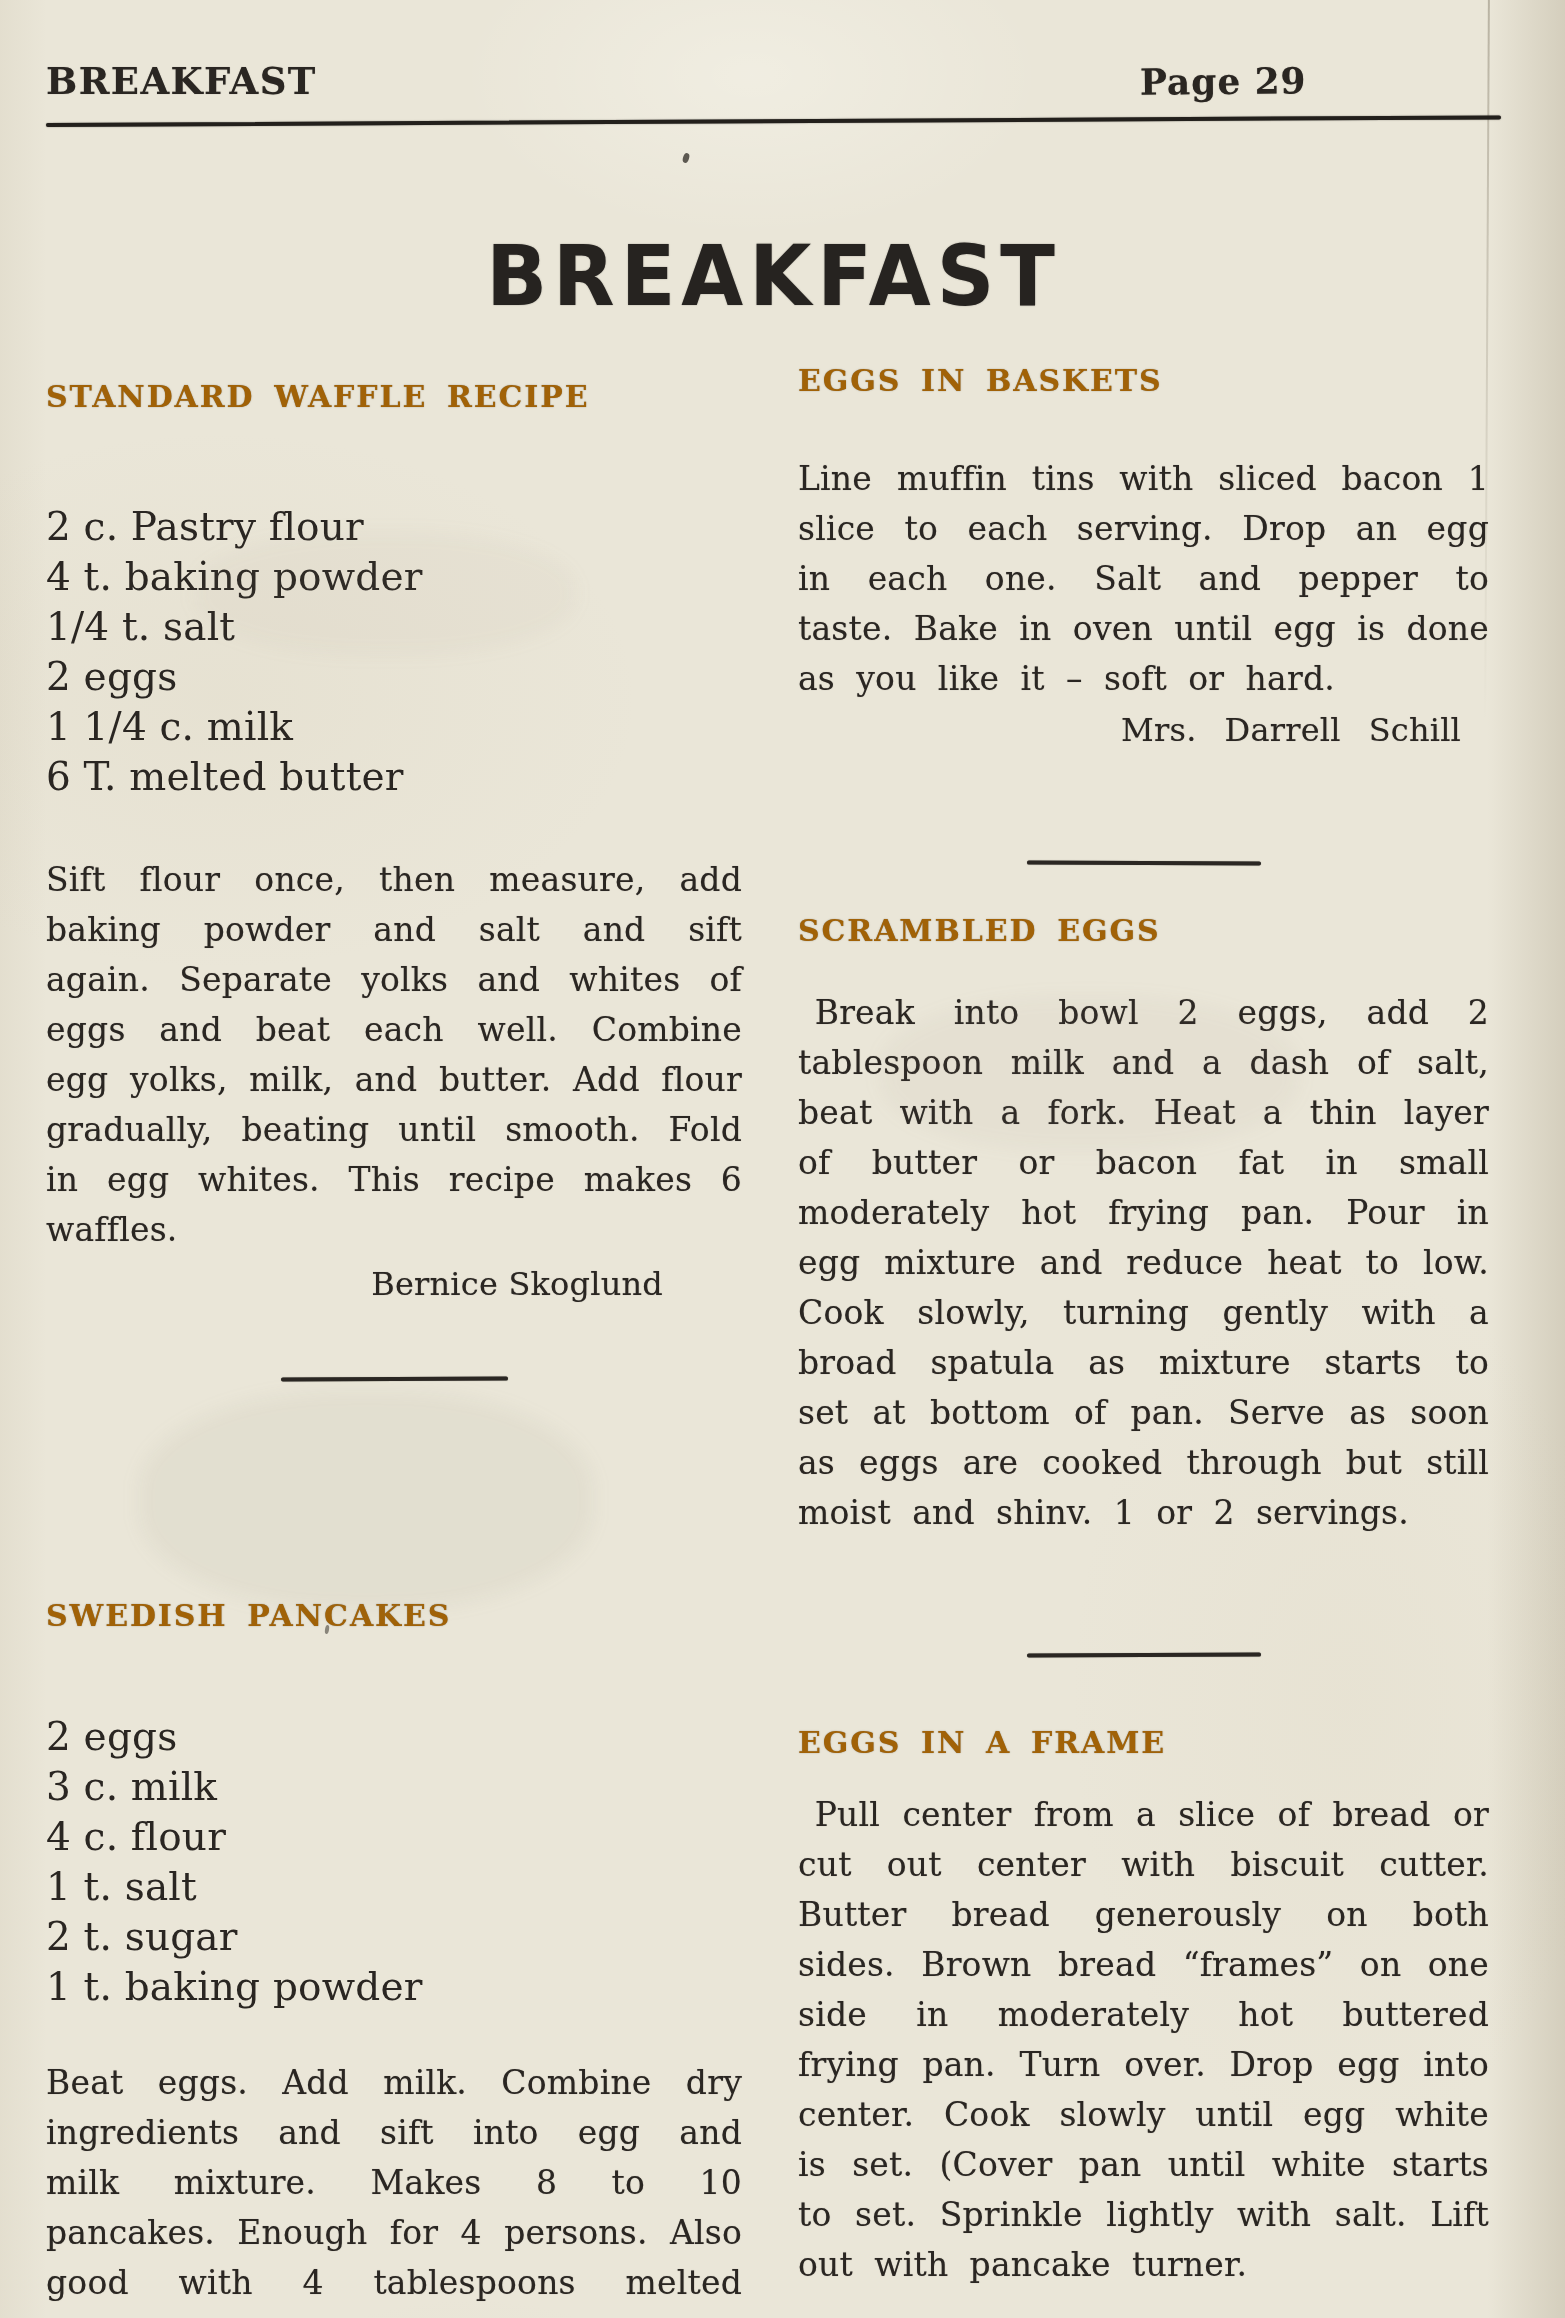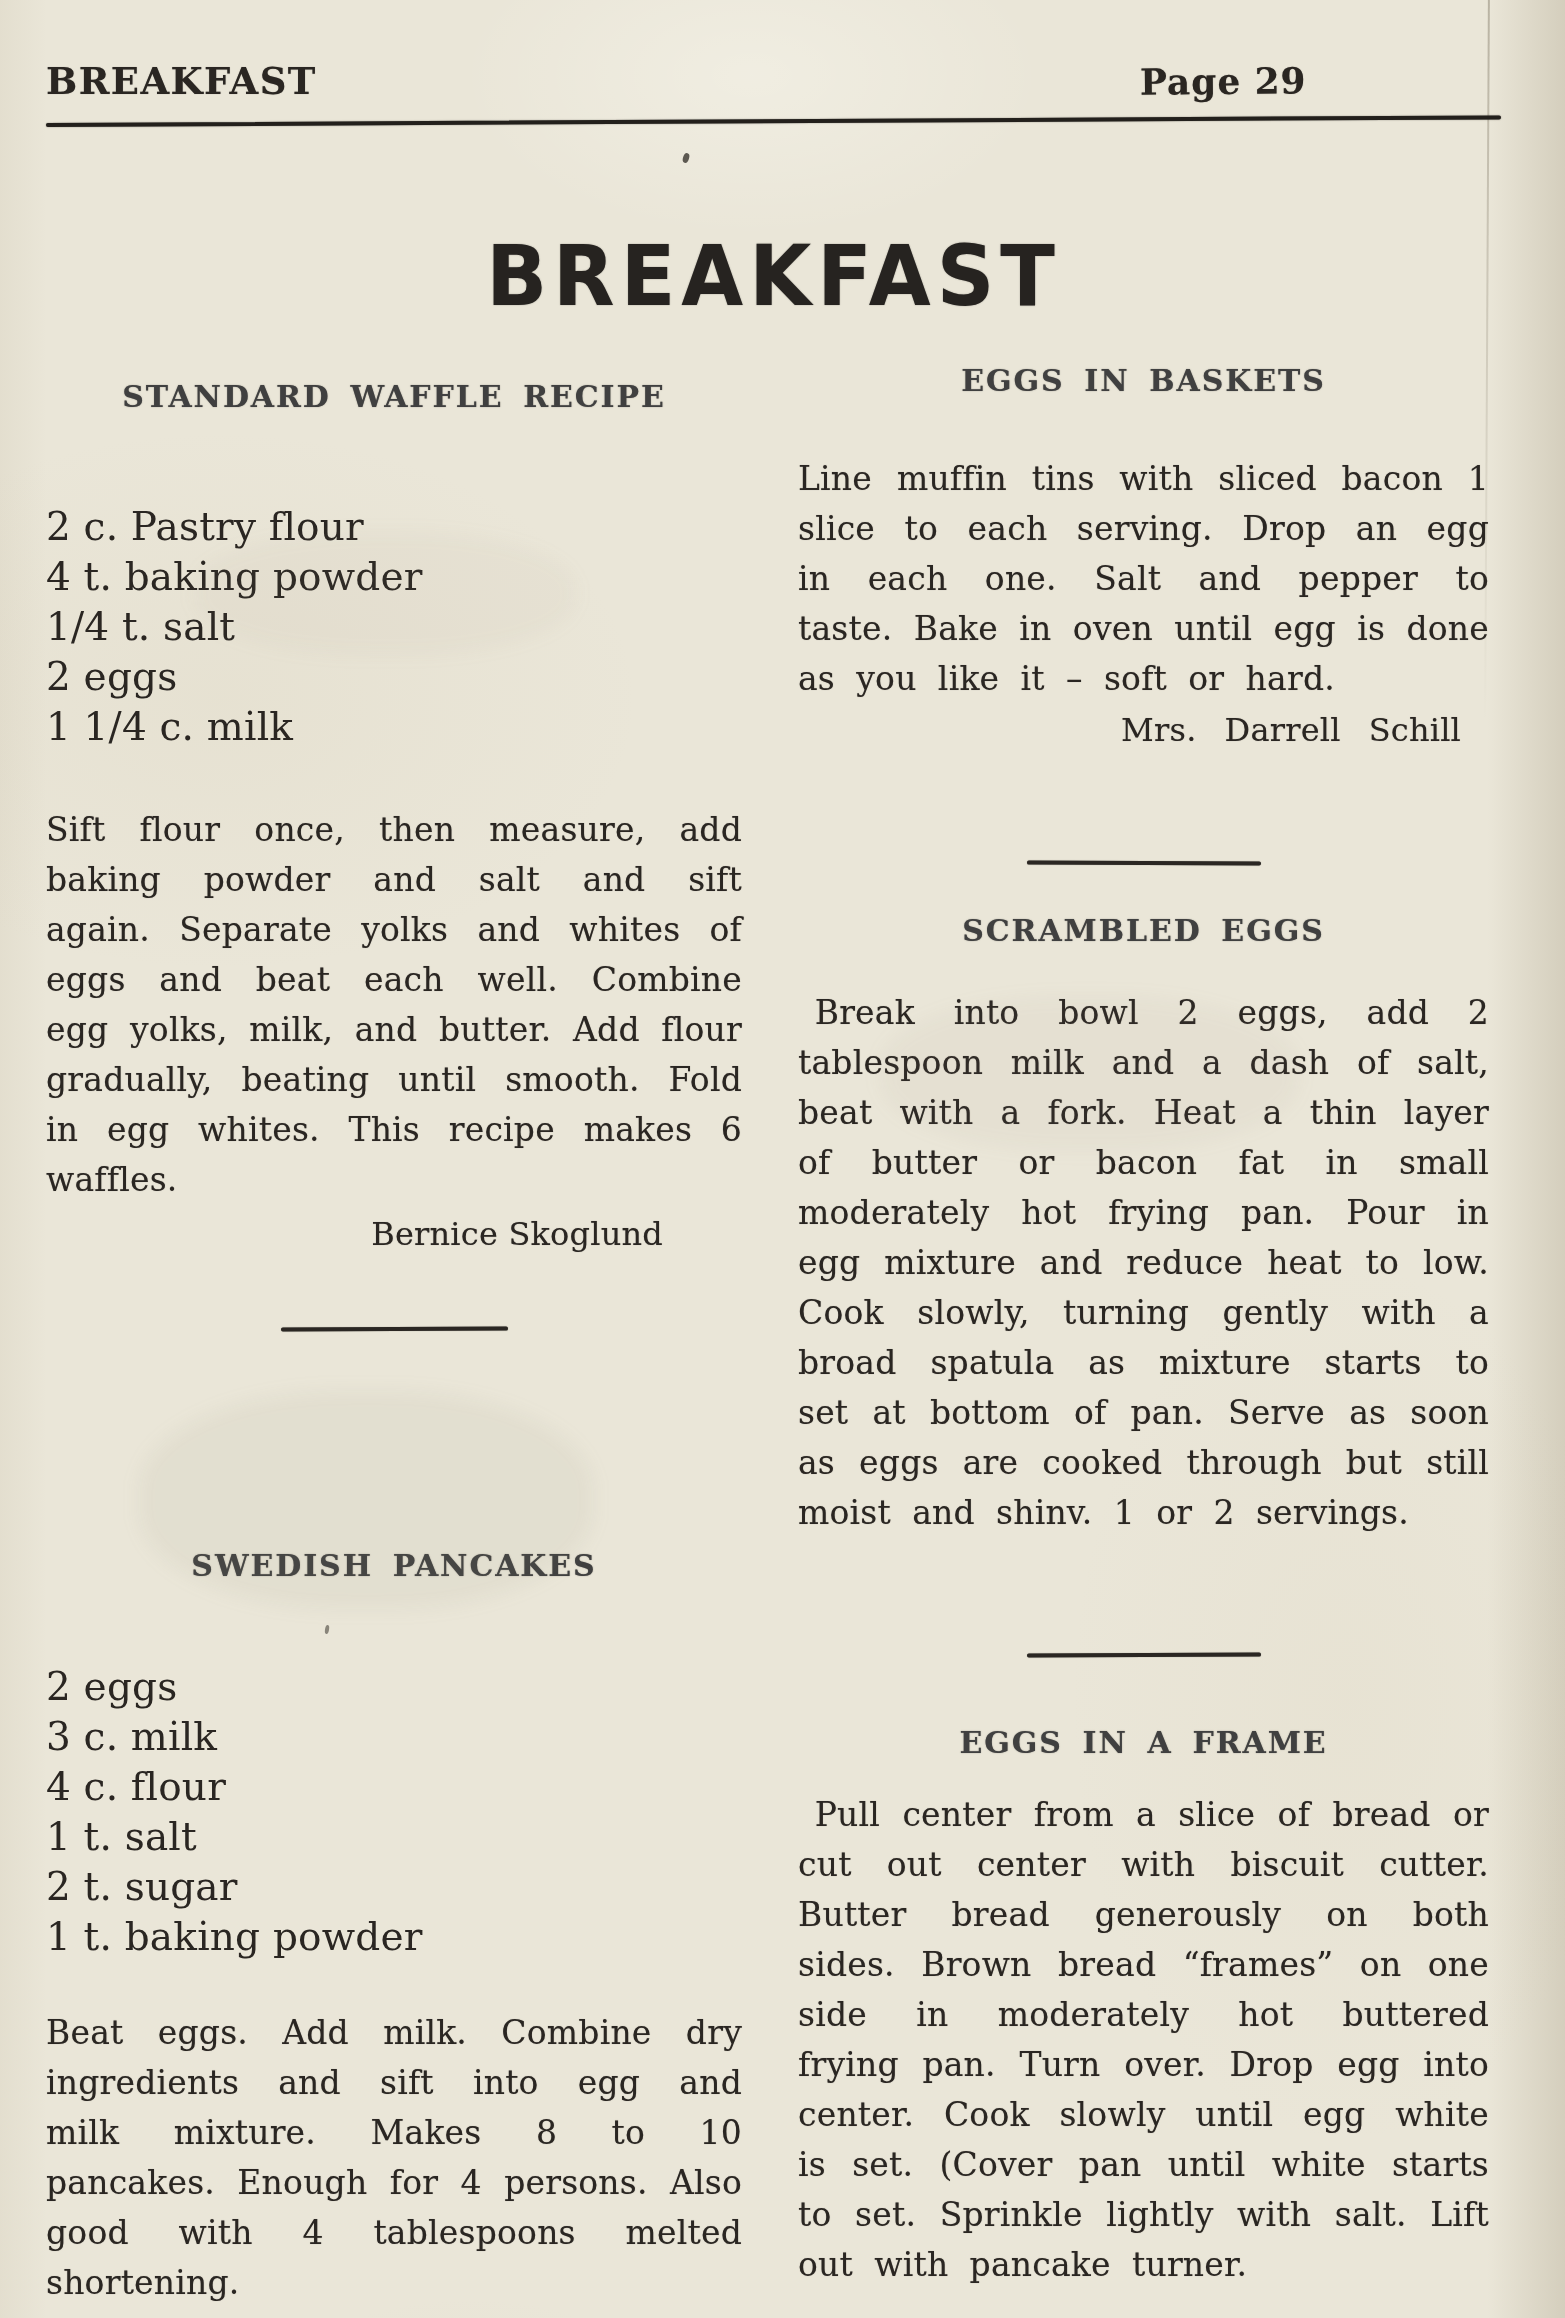--- a/index.html
+++ b/index.html
@@ -44,22 +44,22 @@
     color:#262320; text-shadow:0 0 1.4px rgba(38,35,32,0.45);
     transform:scaleY(1.04);
   }
 
   
   .columns { display:flex; gap:56px; margin-top:44px; }
   .col-left  { width:696px; flex:none; }
   .col-right { width:691px; flex:none; }
 
   h2.recipe-heading {
-    font-size:30px; font-weight:bold; text-align:center;
-    letter-spacing:1.9px; word-spacing:7.4px; color:#404040;
+    font-size:30px; font-weight:bold; 
+    letter-spacing:1.9px; word-spacing:7.4px; color:#a16207;
     text-shadow:0 0 1.2px rgba(36,33,29,0.5);
   }
   .ingredients { list-style:none; font-size:39px; line-height:50px; letter-spacing:0.2px; }
   .ingredients li { white-space:nowrap; }
   .para {
     font-size:33px; line-height:50px; text-align:justify;
     word-spacing:0.32em; letter-spacing:0.2px;
     text-shadow:0 0 0.9px rgba(42,38,34,0.38);
   }
   .para.indent { text-indent:16.7px; }
@@ -132,20 +132,21 @@
     <div class="col-left">
 
       <h2 class="recipe-heading waffle-heading">STANDARD WAFFLE RECIPE</h2>
 
       <ul class="ingredients waffle-ingredients">
         <li>2 c. Pastry flour</li>
         <li>4 t. baking powder</li>
         <li>1/4 t. salt</li>
         <li>2 eggs</li>
         <li>1 1/4 c. milk</li>
+        <li>6 T. melted butter</li>
       </ul>
 
       <p class="para waffle-para">Sift flour once, then measure, add baking powder and salt and sift again. Separate yolks and whites of eggs and beat each well. Combine egg yolks, milk, and butter. Add flour gradually, beating until smooth. Fold in egg whites. This recipe makes 6 waffles.</p>
 
       <div class="attribution waffle-attr">Bernice Skoglund</div>
 
       <div class="section-divider divider-1"></div>
 
       <h2 class="recipe-heading pancake-heading">SWEDISH PANCAKES</h2>
 

